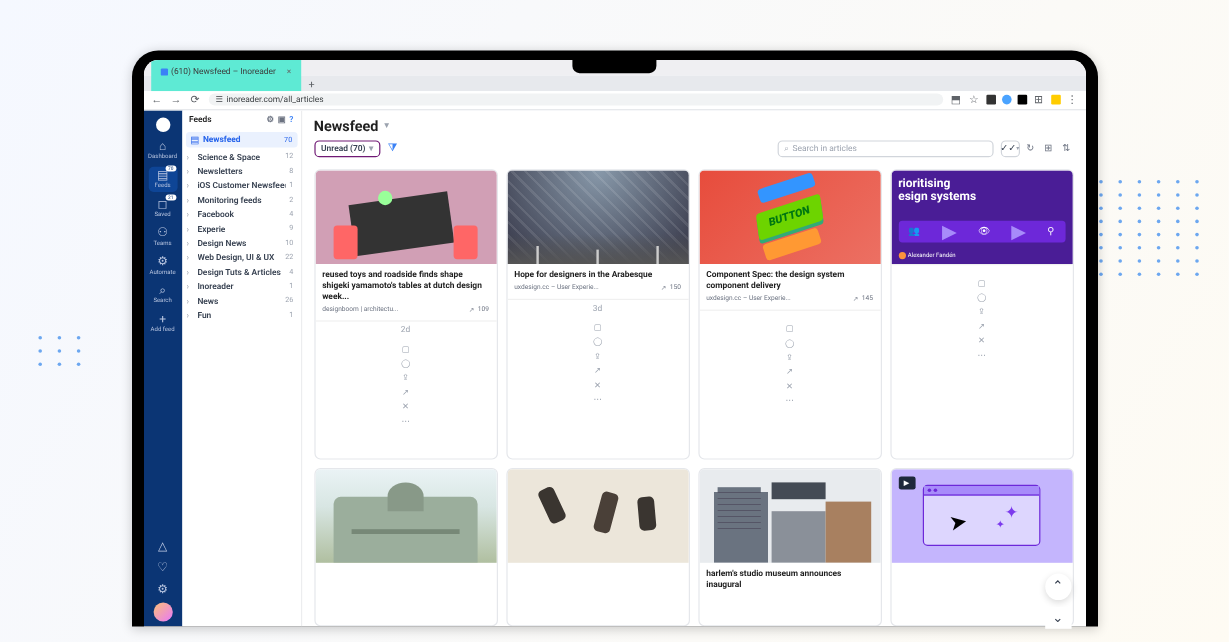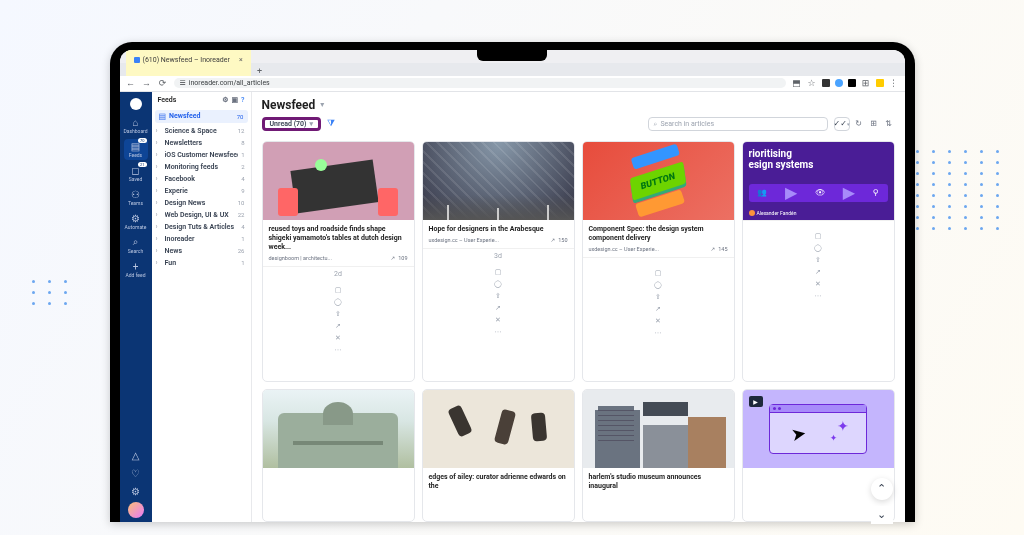--- a/index.html
+++ b/index.html
@@ -6,21 +6,21 @@
 body { background: linear-gradient(120deg, #f5f8ff 0%, #fefbf3 100%); display: flex; justify-content: center; align-items: center; height: 535px; width: 1024px; overflow: hidden; position: relative; }
 .laptop { width: 805px; height: 480px; background: #000; border-radius: 22px 22px 0 0; position: relative; margin-top: 28px; padding: 8px 10px 0 10px; box-shadow: 0 2px 10px rgba(0,0,0,.2); }
 .notch { position: absolute; top: 8px; left: 50%; transform: translateX(-50%); width: 70px; height: 11px; background: #000; border-radius: 0 0 6px 6px; z-index: 50; }
 .screen { width: 100%; height: 100%; background: #fff; border-radius: 12px 12px 0 0; overflow: hidden; display: flex; flex-direction: column; }
 .chrome-top { background: #efeff2; height: 13px; display: flex; align-items: center; padding: 0 8px; gap: 4px; }
 .traffic { width: 6px; height: 6px; border-radius: 50%; }
 .red { background: #ff5f56; }
 .yellow { background: #ffbd2e; }
 .green { background: #27c93f; }
 .tabs-bar { background: #e7e9ed; height: 13px; display: flex; align-items: flex-end; padding-left: 6px; }
-.tab-active { background: #fef9c3; height: 12px; border-radius: 4px 4px 0 0; padding: 16px 8px; font-size: 7px; display: flex; align-items: center; gap: 3px; color: #3c3c3c; }
+.tab-active { background: #5eead4; height: 12px; border-radius: 4px 4px 0 0; padding: 16px 8px; font-size: 7px; display: flex; align-items: center; gap: 3px; color: #3c3c3c; }
 .tab-favicon { width: 6px; height: 6px; background: #3b82f6; border-radius: 1px; }
 .tab-plus { width: 10px; height: 10px; margin-left: 4px; display: flex; align-items: center; justify-content: center; font-size: 9px; color: #5f6368; }
 .url-bar { background: #fff; height: 16px; display: flex; align-items: center; padding: 0 6px; gap: 6px; border-bottom: 1px solid #e2e4e8; }
 .nav-btn { color: #5f6368; font-size: 9px; width: 10px; display: flex; justify-content: center; }
 .url-input { flex: 1; background: #f1f3f4; border-radius: 8px; height: 10px; display: flex; align-items: center; padding: 0 6px; font-size: 7px; color: #3c4043; gap: 3px; }
 .ext-icons { display: flex; gap: 5px; align-items: center; }
 .ext-ico { width: 8px; height: 8px; border-radius: 1px; }
 .app { flex: 1; display: flex; overflow: hidden; }
 .nav-rail { width: 32px; background: #0b3574; display: flex; flex-direction: column; align-items: center; padding-top: 4px; color: #aac; gap: 3px; }
 .rail-item { width: 24px; display: flex; flex-direction: column; align-items: center; padding: 2px 0; font-size: 5px; color: #b8c5e0; position: relative; }
@@ -37,21 +37,21 @@
 .feed-name { flex: 1; font-weight: 600; color: #374151; white-space: nowrap; overflow: hidden; }
 .feed-count { color: #9ca3af; font-size: 6px; }
 .newsfeed-active { background: #eaf1fe; border-radius: 3px; margin: 2px 3px; padding: 2px 4px; display: flex; align-items: center; gap: 3px; }
 .newsfeed-active .feed-name { color: #2563eb; font-weight: 700; }
 .newsfeed-ico { color: #2563eb; font-size: 8px; }
 .main { flex: 1; display: flex; flex-direction: column; background: #fff; overflow: hidden; }
 .main-hdr { padding: 6px 10px 0 10px; display: flex; align-items: center; gap: 5px; }
 .page-title { font-size: 12px; font-weight: 700; color: #1f1f1f; }
 .title-chev { color: #9ca3af; font-size: 8px; }
 .filter-row { padding: 5px 10px; display: flex; align-items: center; gap: 6px; }
-.pill-btn { border: 3px solid #701a75; border-radius: 4px; height: 14px; padding: 0 5px; display: flex; align-items: center; font-size: 7px; font-weight: 600; color: #374151; gap: 3px; }
+.pill-btn { border: 1px solid #701a75; border-radius: 4px; height: 14px; padding: 0 5px; display: flex; align-items: center; font-size: 7px; font-weight: 600; color: #374151; gap: 3px; }
 .funnel { color: #3b82f6; font-size: 9px; }
 .search-box { flex: 1; border: 1px solid #d1d5db; border-radius: 4px; height: 14px; display: flex; align-items: center; padding: 0 5px; gap: 3px; font-size: 7px; color: #9ca3af; max-width: 180px; margin-left: auto; }
 .tb-group { display: flex; align-items: center; gap: 3px; }
 .tb-btn { border: 1px solid #d1d5db; border-radius: 4px; width: 16px; height: 14px; display: flex; align-items: center; justify-content: center; font-size: 8px; color: #374151; }
 .tb-ico { width: 12px; height: 14px; display: flex; align-items: center; justify-content: center; font-size: 8px; color: #6b7280; }
 .cards { flex: 1; padding: 5px 10px 0 10px; display: grid; grid-template-columns: repeat(4, 1fr); gap: 7px; overflow: hidden; }
 .card { border: 1px solid #e5e7eb; border-radius: 5px; display: flex; flex-direction: column; overflow: hidden; }
 .card-img { height: 78px; width: 100%; position: relative; }
 .card-body { padding: 5px 6px; display: flex; flex-direction: column; gap: 3px; }
 .card-title { font-size: 7px; font-weight: 700; color: #1f1f1f; line-height: 1.3; }
@@ -456,23 +456,20 @@
               </div>
             </div>
             <div class="card">
               <div class="card-img">
                 <div style="width:100%;height:100%;background:#ece6da;position:relative;overflow:hidden">
       <div style="position:absolute;left:20%;top:20%;width:14px;height:30px;background:#3a3530;transform:rotate(-25deg);border-radius:4px"></div>
       <div style="position:absolute;left:50%;top:25%;width:14px;height:34px;background:#4a4038;transform:rotate(15deg);border-radius:4px"></div>
       <div style="position:absolute;right:18%;top:30%;width:14px;height:28px;background:#3a3530;transform:rotate(-5deg);border-radius:4px"></div>
                 </div>
               </div>
-  <div class="card-body">
-    <div class="card-title">edges of ailey: curator adrienne edwards on the</div>
-              </div>
             </div>
             <div class="card">
               <div class="card-img">
                 <div style="width:100%;height:100%;background:#e8ebee;position:relative;overflow:hidden">
       <div style="position:absolute;left:8%;bottom:0;width:30%;height:75%;background:#6a7380"></div>
       <div style="position:absolute;left:40%;bottom:0;width:30%;height:55%;background:#8a9099"></div>
       <div style="position:absolute;left:40%;top:15%;width:30%;height:18%;background:#444b55"></div>
       <div style="position:absolute;right:5%;bottom:0;width:25%;height:65%;background:#a88060"></div>
       <div style="position:absolute;left:10%;top:20%;width:24%;height:50%;background:repeating-linear-gradient(#6a7380 0 4px,#556 4px 5px)"></div>
                 </div>

